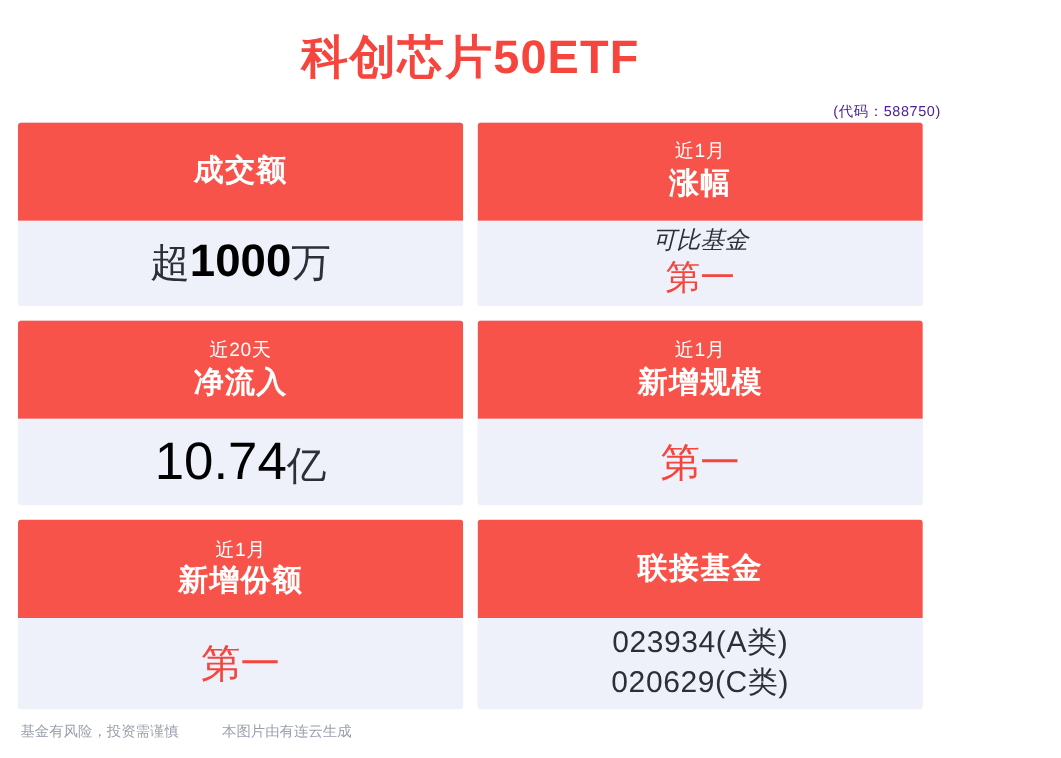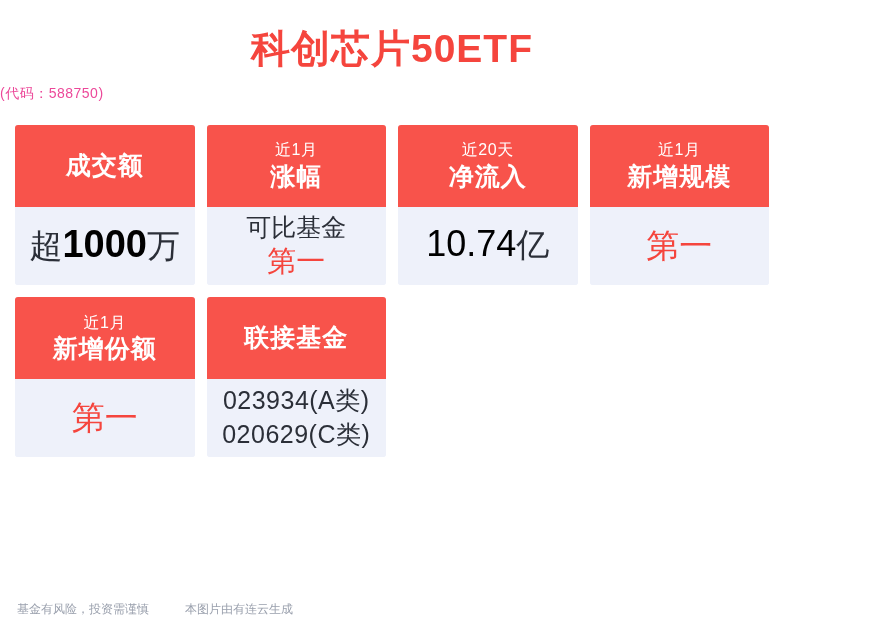--- a/index.html
+++ b/index.html
@@ -23,31 +23,30 @@
   .title {
     text-align: center;
     color: #f5453d;
     font-size: 39px;
     font-weight: bold;
     letter-spacing: 1px;
     padding-top: 26px;
     line-height: 1.2;
   }
   .subtitle {
-    text-align: left;
-    color: #ec4899;
-    font-size: 14px;
+    text-align: right;
+    color: #4c1d95;
+    font-size: 12px;
     margin-top: 12px;
     letter-spacing: 0.5px;
   }
   .grid {
-    margin-top: 22px;
     padding: 0 15px;
     display: grid;
-    grid-template-columns: repeat(4, 1fr);
+    grid-template-columns: repeat(2, 1fr);
     grid-template-rows: repeat(2, 1fr);
     column-gap: 31px;
     row-gap: 26px;
     gap: 12px;
   }
   .card {
     display: flex;
     flex-direction: column;
     border-radius: 3px;
     overflow: hidden;
@@ -91,22 +90,23 @@
     padding: 4px 0;
   }
   .v-red {
     color: #f5453d;
     font-size: 33px;
     font-weight: 500;
     line-height: 1.25;
   }
   .v-line1 {
     color: #2b2f38;
-    font-size: 25px;
+    font-size: 20px;
     line-height: 1.3;
+    font-style: italic;
   }
   .v-line2-red {
     color: #f5453d;
     font-size: 29px;
     line-height: 1.3;
   }
   .v-code {
     color: #2b2f38;
     font-size: 25px;
     line-height: 1.35;
@@ -160,21 +160,21 @@
       </div>
     </div>
 
     <div class="card">
       <div class="card-head">
         <div class="small">近20天</div>
         <div class="big">净流入</div>
       </div>
       <div class="card-body">
         <div class="mix">
-          <span class="red" style="font-size:36px;">10.74</span><span class="dark" style="font-size:33px;">亿</span>
+          <span class="red" style="font-size:44px;">10.74</span><span class="dark" style="font-size:33px;">亿</span>
         </div>
       </div>
     </div>
 
     <div class="card">
       <div class="card-head">
         <div class="small">近1月</div>
         <div class="big">新增规模</div>
       </div>
       <div class="card-body">

